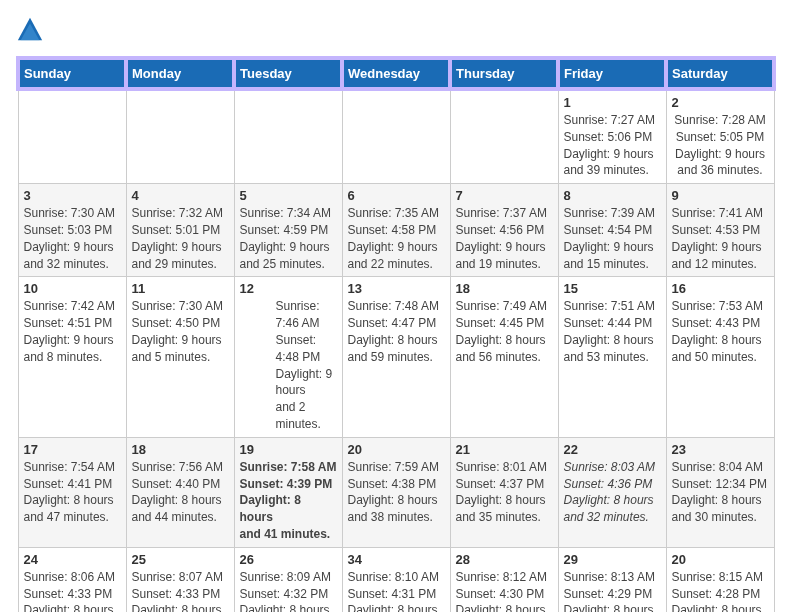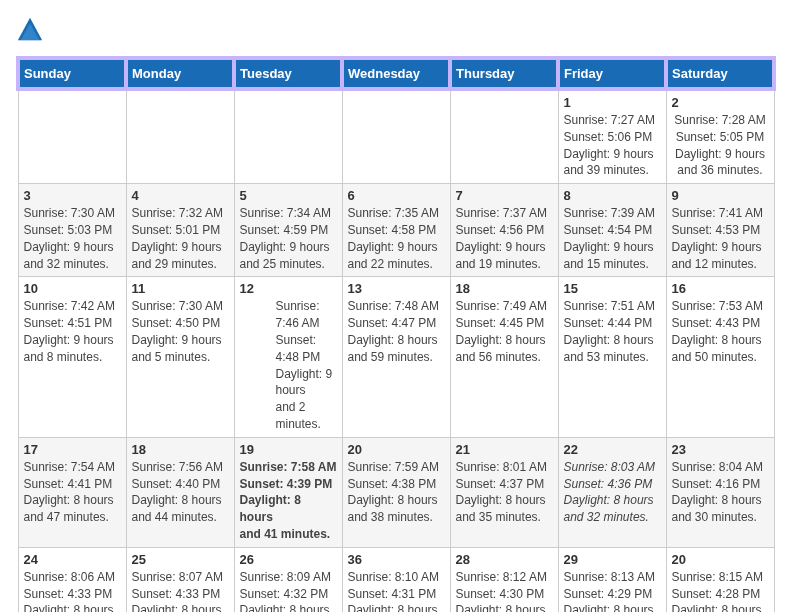--- a/index.html
+++ b/index.html
@@ -282,21 +282,21 @@
         <td>
           <div class="day-number">22</div>
           <div class="day-info" style="white-space: pre-line; font-style: italic;">Sunrise: 8:03 AM
 Sunset: 4:36 PM
 Daylight: 8 hours
 and 32 minutes.</div>
         </td>
         <td>
           <div class="day-number">23</div>
           <div class="day-info" style="white-space: pre-line;">Sunrise: 8:04 AM
-Sunset: 4:16 PM
+Sunset: 12:34 PM
 Daylight: 8 hours
 and 30 minutes.</div>
         </td>
       </tr>
       <tr>
         <td>
           <div class="day-number">24</div>
           <div class="day-info" style="white-space: pre-line;">Sunrise: 8:06 AM
 Sunset: 4:33 PM
 Daylight: 8 hours
@@ -310,21 +310,21 @@
 and 25 minutes.</div>
         </td>
         <td>
           <div class="day-number">26</div>
           <div class="day-info" style="white-space: pre-line;">Sunrise: 8:09 AM
 Sunset: 4:32 PM
 Daylight: 8 hours
 and 22 minutes.</div>
         </td>
         <td>
-          <div class="day-number">36</div>
+          <div class="day-number">34</div>
           <div class="day-info" style="white-space: pre-line;">Sunrise: 8:10 AM
 Sunset: 4:31 PM
 Daylight: 8 hours
 and 20 minutes.</div>
         </td>
         <td>
           <div class="day-number">28</div>
           <div class="day-info" style="white-space: pre-line;">Sunrise: 8:12 AM
 Sunset: 4:30 PM
 Daylight: 8 hours

